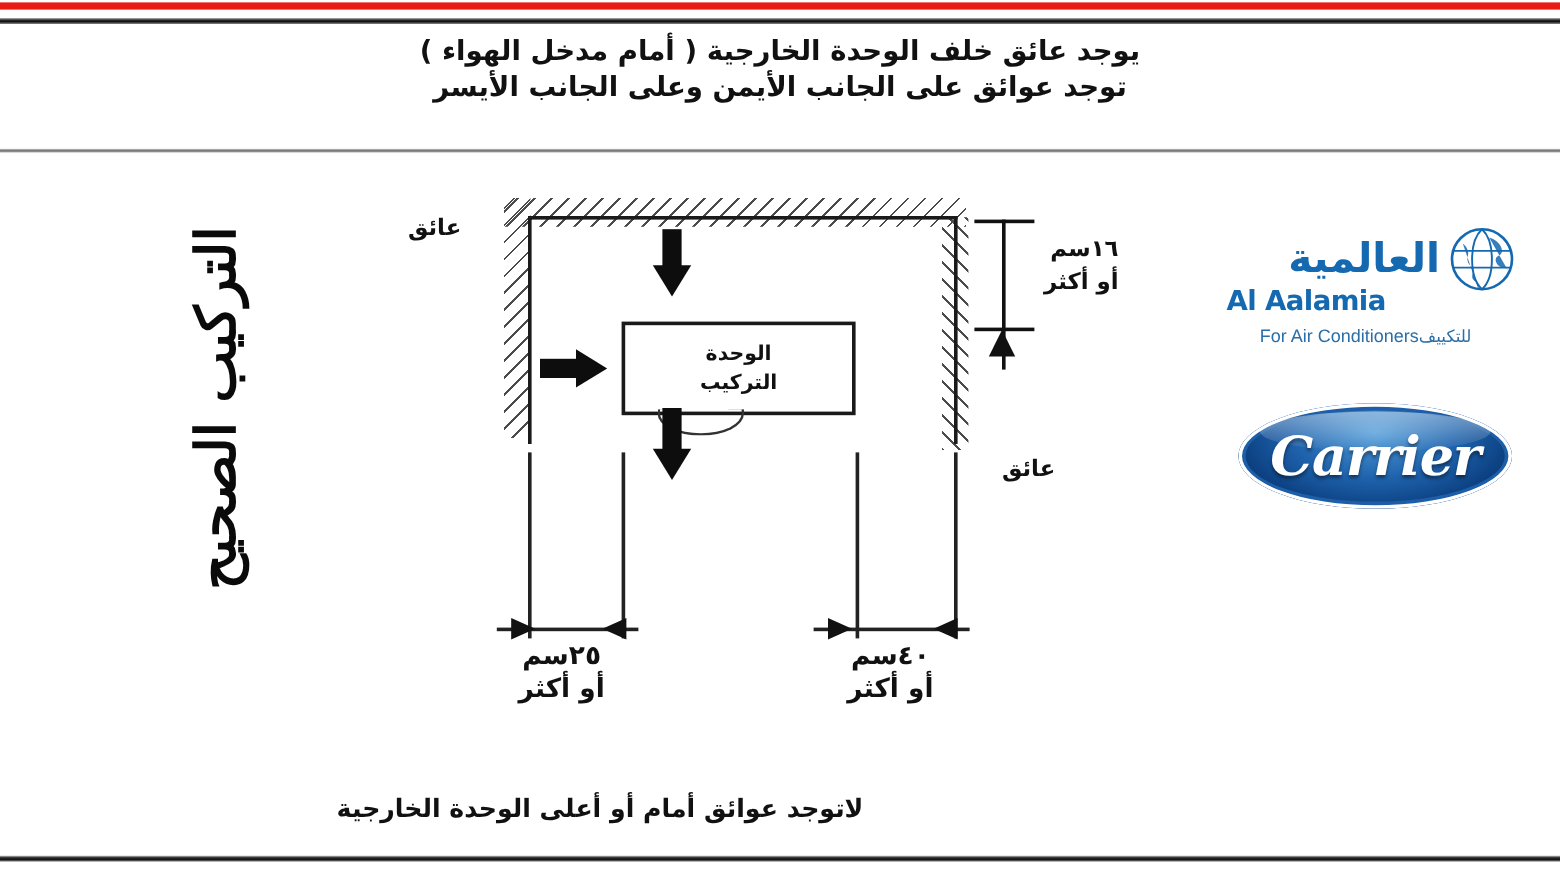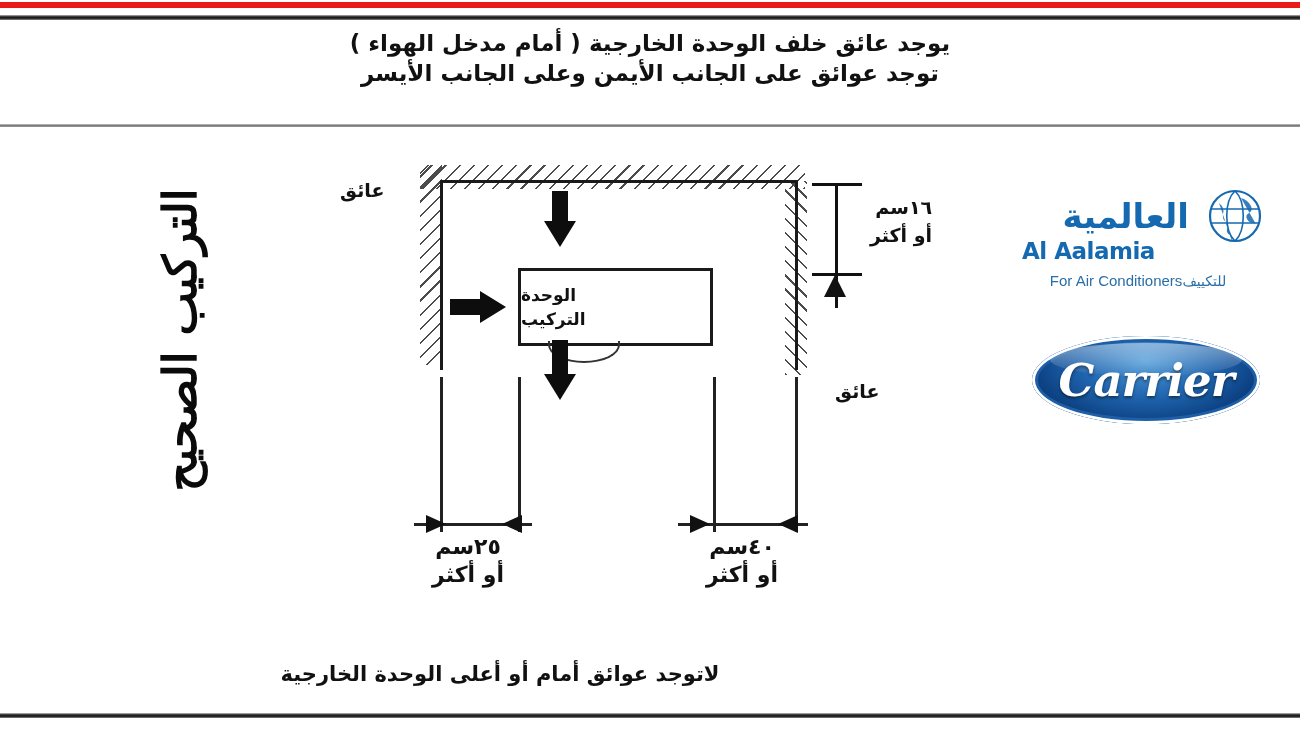--- a/index.html
+++ b/index.html
@@ -143,21 +143,21 @@
     left: 188px;
     top: 113px;
     width: 195px;
     height: 78px;
     border: 3px solid #1a1a1a;
     box-sizing: border-box;
     background: #ffffff;
     direction: rtl;
     display: flex;
     flex-direction: column;
-    align-items: flex-end;
+    align-items: center;
     justify-content: center;
     font-family: "DejaVu Sans", sans-serif;
     font-weight: bold;
     font-size: 17px;
     line-height: 24px;
     color: #111;
   }
   .unit-arc {
     position: absolute;
     left: 218px;
@@ -277,21 +277,21 @@
   }
   .la-row1 {
     position: absolute;
     left: 0; top: 0;
     width: 250px;
     height: 56px;
     display: flex;
     flex-direction: row-reverse;
     align-items: center;
     justify-content: flex-start;
-    gap: 19px;
+    gap: 8px;
   }
   .la-arabic {
     direction: rtl;
     font-family: "DejaVu Sans", sans-serif;
     font-weight: bold;
     font-size: 34px;
     color: #1469b0;
     line-height: 40px;
   }
   .globe {

